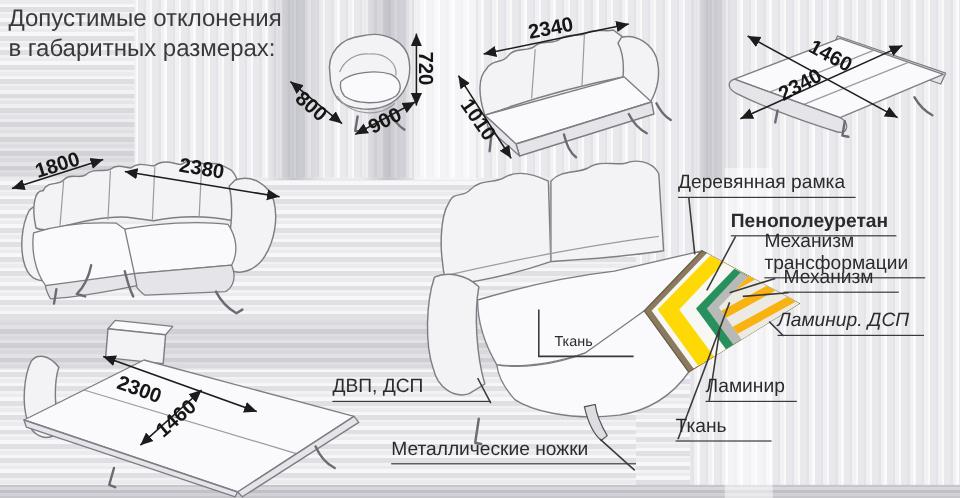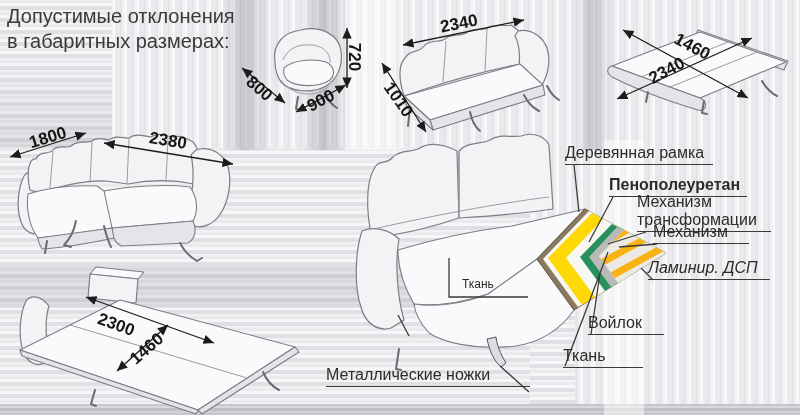--- a/index.html
+++ b/index.html
@@ -197,17 +197,18 @@
 
   <div class="lbl" style="left:565px;top:144px;width:148px;">Деревянная рамка</div>
   <div class="lbl" style="left:609px;top:176px;width:138px;font-weight:bold;">Пенополеуретан</div>
   <div class="lbl" style="left:637px;top:193px;width:134px;">
     <div>Механизм</div>
     <div>трансформации</div>
   </div>
   <div class="lbl" style="left:653px;top:223px;width:96px;">Механизм</div>
   <div class="lbl" style="left:648px;top:259px;width:122px;font-style:italic;">Ламинир. ДСП</div>
   <div class="lbl-plain" style="left:462px;top:277px;">Ткань</div>
-  <div class="lbl" style="left:588px;top:314px;width:76px;">Войлок</div>
+  <div class="lbl" style="left:277px;top:314px;width:132px;">ДВП, ДСП</div>
+  <div class="lbl" style="left:588px;top:314px;width:76px;">Ламинир</div>
   <div class="lbl" style="left:563px;top:347px;width:80px;">Ткань</div>
   <div class="lbl" style="left:326px;top:366px;width:204px;">Металлические ножки</div>
 
 </div>
 
 </body></html>

